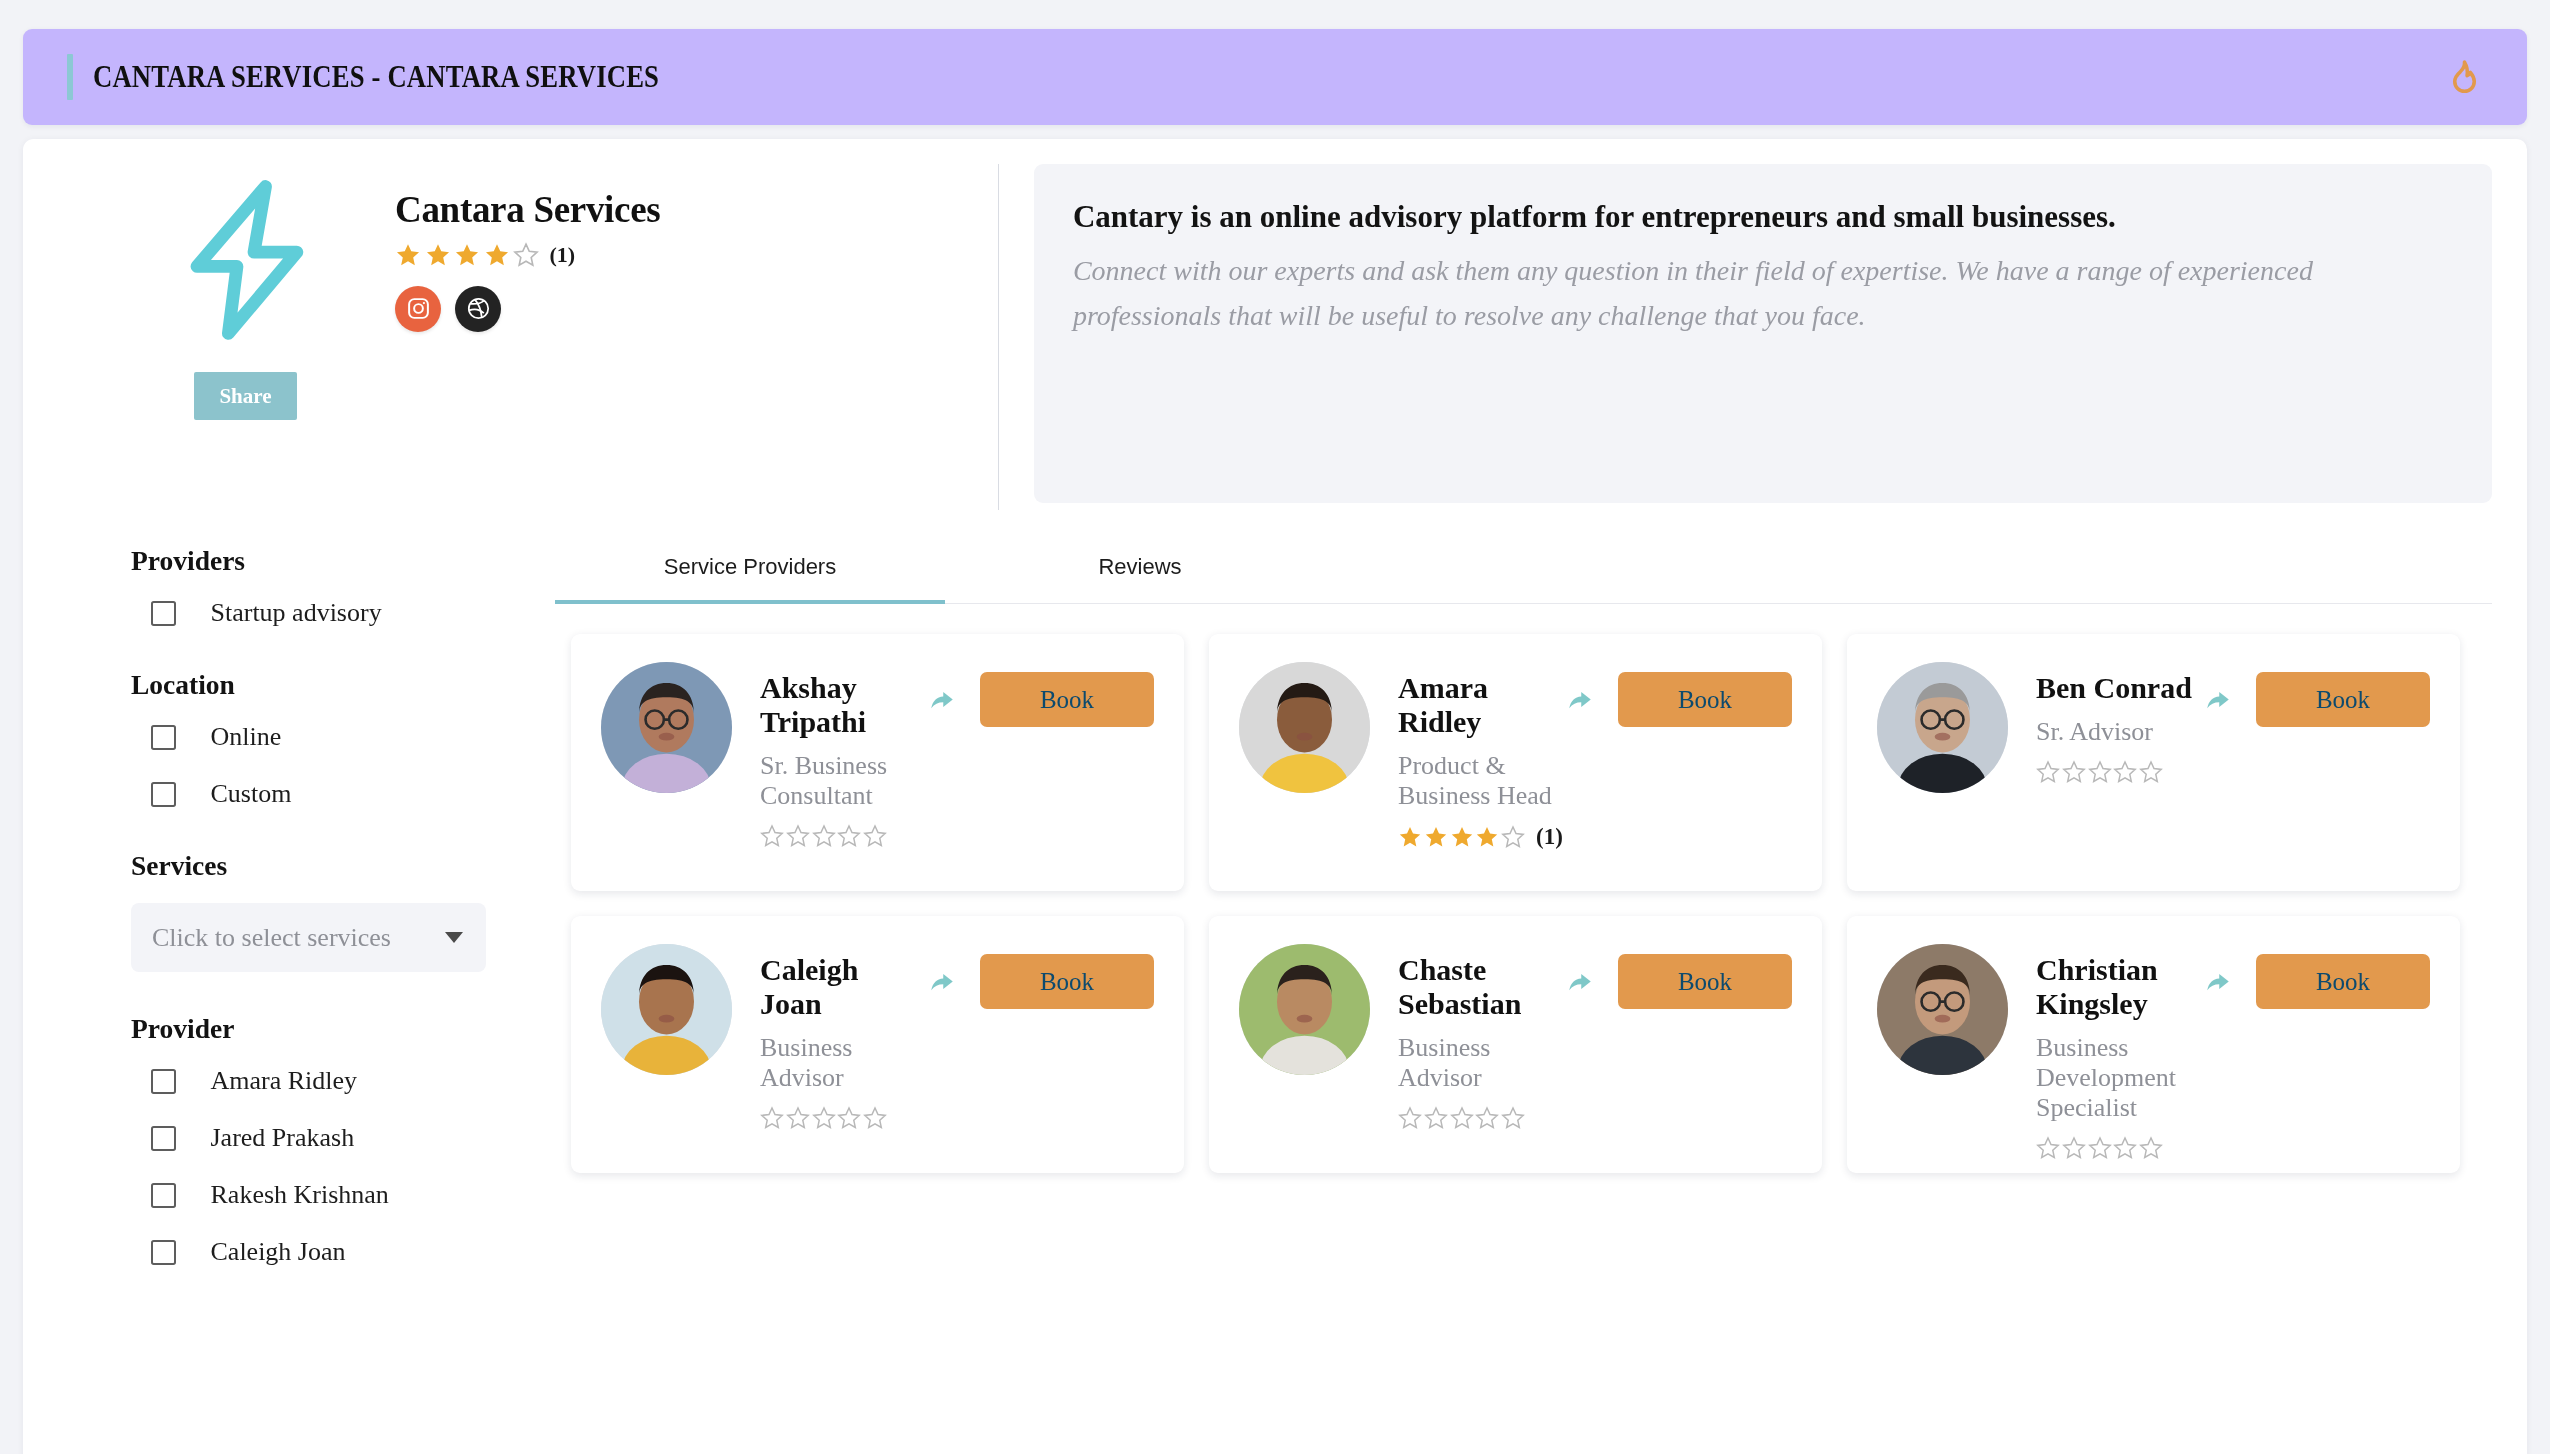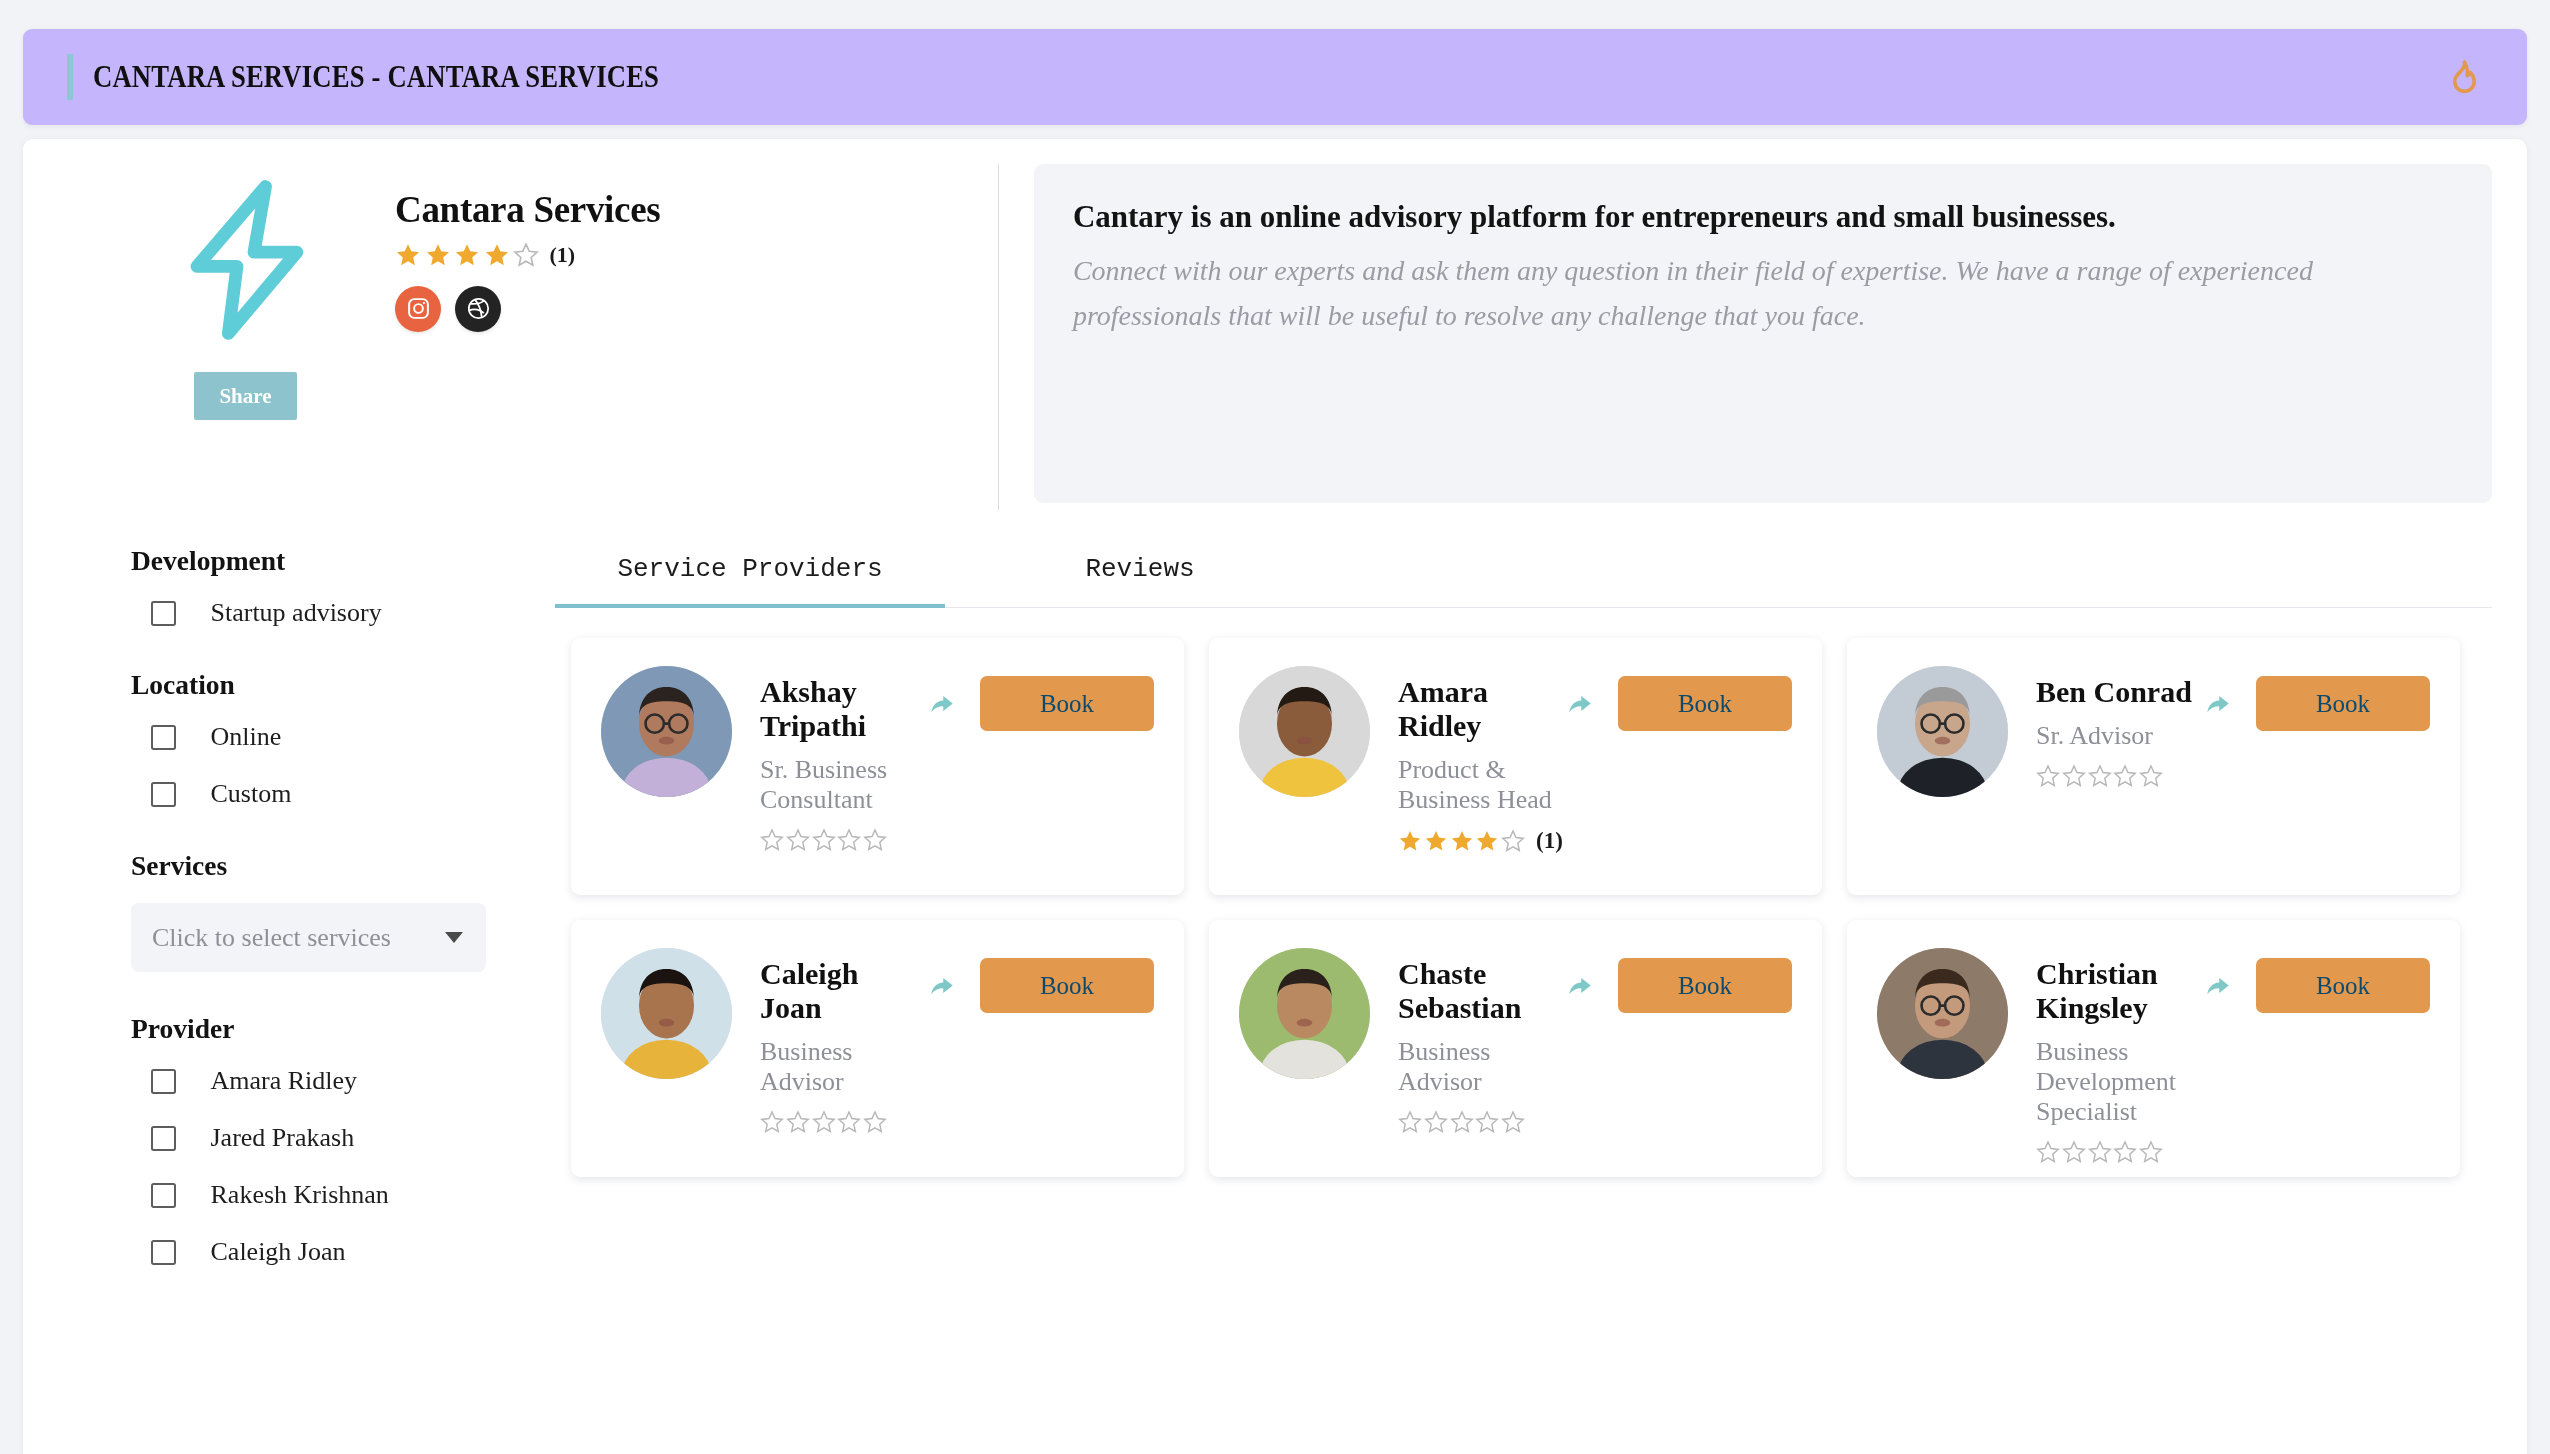--- a/index.html
+++ b/index.html
@@ -205,22 +205,22 @@
     font-family: "Liberation Serif", serif;
     font-size: 26px;
     color: #8e9097;
   }
   .caret { width: 0; height: 0; border-left: 9.8px solid transparent; border-right: 9.8px solid transparent; border-top: 11.5px solid #4a4a4a; }
 
   
   .content { flex: 1; padding-top: 5.3px; }
   .tabs { display: flex; border-bottom: 0.9px solid #e7e8ed; }
   .tab {
-    font-family: Liberation Mono, monospace;
-    font-size: 26px;
+    font-family: Liberation Sans, sans-serif;
+    font-size: 22px;
     color: #1c1c1c;
     padding: 19.5px 0 23px 0;
     width: 390px;
     text-align: center;
     cursor: pointer;
     position: relative;
   }
   .tab.active::after {
     content: "";
     position: absolute;
@@ -369,21 +369,21 @@
           <div class="desc-body">Connect with our experts and ask them any question in their field of expertise. We have a range of experienced professionals that will be useful to resolve any challenge that you face.</div>
         </div>
       </div>
     </div>
 
     <div class="body-row">
 
       <div class="sidebar">
 
         <div class="filter-group">
-          <div class="filter-heading">Development</div>
+          <div class="filter-heading">Providers</div>
           <div class="check-row">
             <span class="checkbox"></span>
             <span class="check-label">Startup advisory</span>
           </div>
         </div>
 
         <div class="filter-group">
           <div class="filter-heading">Location</div>
           <div class="check-row">
             <span class="checkbox"></span>

